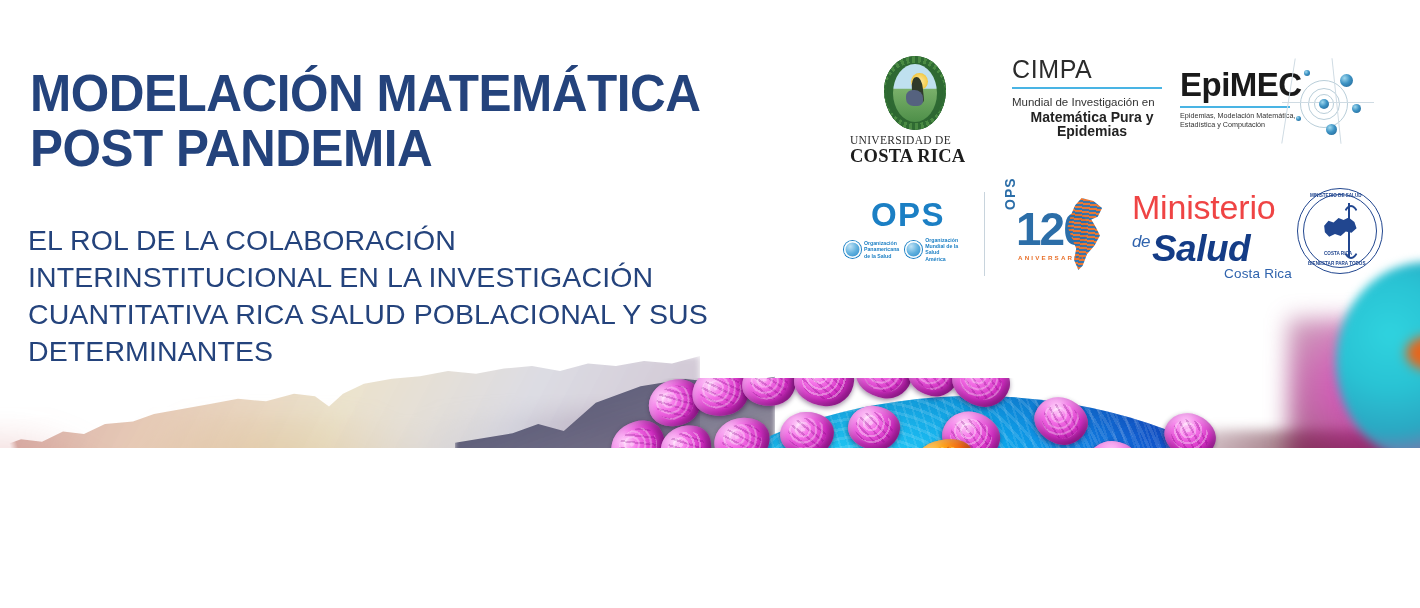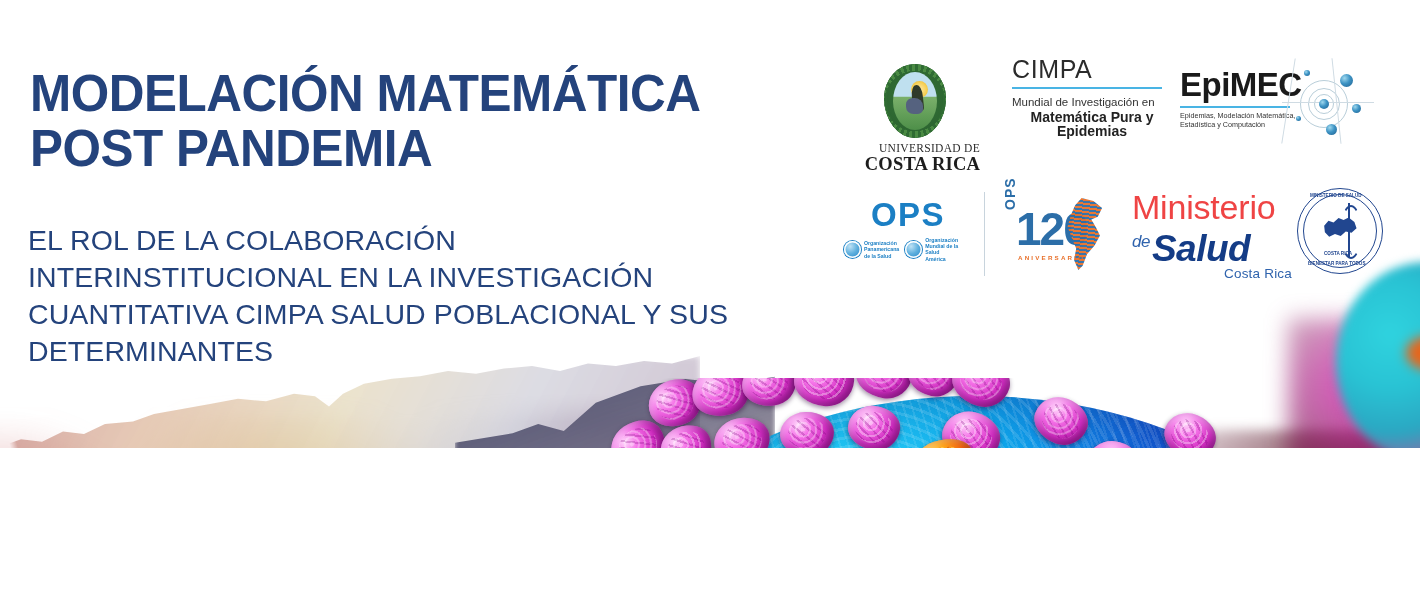--- a/index.html
+++ b/index.html
@@ -157,21 +157,21 @@
     letter-spacing:.1px;
     font-weight:normal;
     white-space:pre-line;
   }
 
   
   .logos-row1{position:absolute;left:840px;top:52px;height:110px;}
   .logos-row2{position:absolute;left:832px;top:190px;height:98px;}
 
   
-  .ucr{position:absolute;left:10px;top:12px;width:130px;text-align:right;}
+  .ucr{position:absolute;left:10px;top:4px;width:130px;text-align:left;}
   .ucr-crest{
     position:relative;margin:0 auto;width:62px;height:74px;
     border-radius:50% 50% 50% 50%/46% 46% 54% 54%;
     background:radial-gradient(circle at 50% 46%, #e9f2e4 0%, #cfe3c6 40%, #2f6b33 41%, #2c6430 72%, #1f4d25 100%);
     box-shadow:inset 0 0 0 3px #2f6b33;
   }
   .ucr-crest .inner{
     position:absolute;left:9px;top:8px;right:9px;bottom:8px;border-radius:50%;
     background:linear-gradient(to bottom,#bfe0ef 0%,#bfe0ef 42%,#7ab06a 43%,#4e8f49 100%);
     overflow:hidden;
@@ -308,21 +308,21 @@
       <div class="nuc" style="left:410px;top:150px;width:58px;height:42px;transform:rotate(-22deg);"></div>
       <div class="nuc" style="left:104px;top:186px;width:56px;height:40px;transform:rotate(-16deg);"></div>
       <div class="nuc" style="left:266px;top:196px;width:60px;height:40px;transform:rotate(-14deg);"></div>
     </div>
   </div>
 
   <div class="title">MODELACIÓN MATEMÁTICA
 POST PANDEMIA</div>
   <div class="subtitle">EL ROL DE LA COLABORACIÓN
 INTERINSTITUCIONAL EN LA INVESTIGACIÓN
-CUANTITATIVA CIMPA SALUD POBLACIONAL Y SUS
+CUANTITATIVA RICA SALUD POBLACIONAL Y SUS
 DETERMINANTES</div>
 
   <div class="logos-row1">
 
     <div class="ucr">
       <div class="ucr-crest">
         <div class="inner">
           <div class="sun"></div>
           <div class="fig"></div>
           <div class="fig2"></div>

